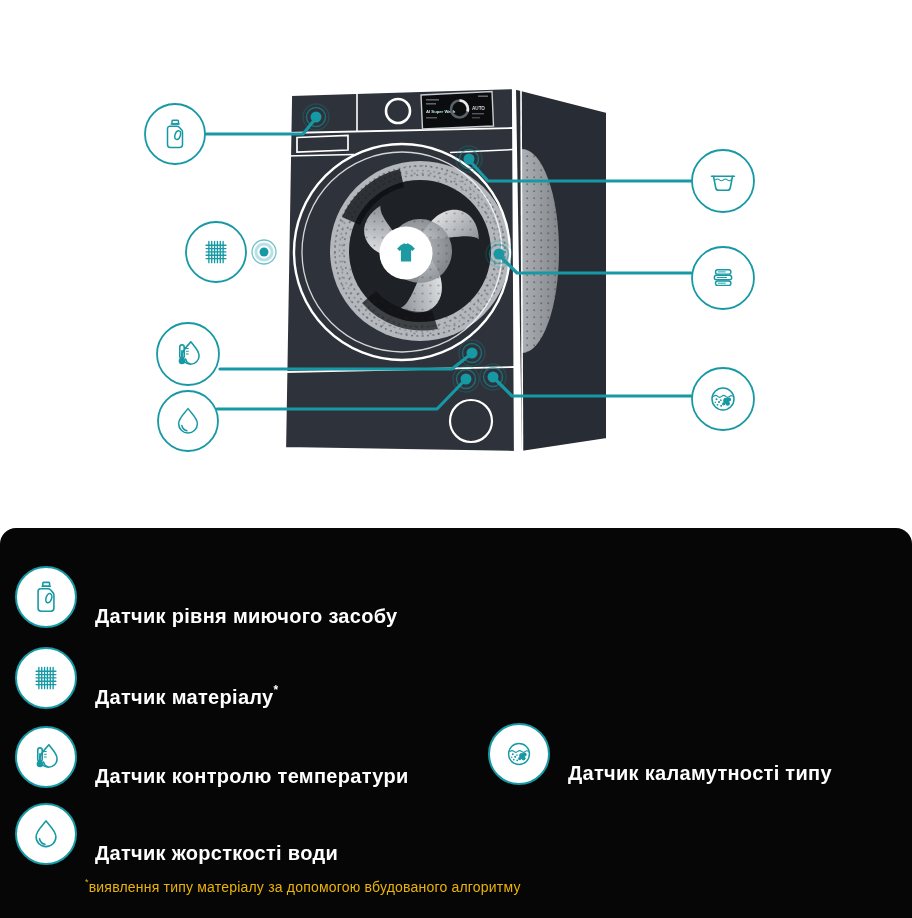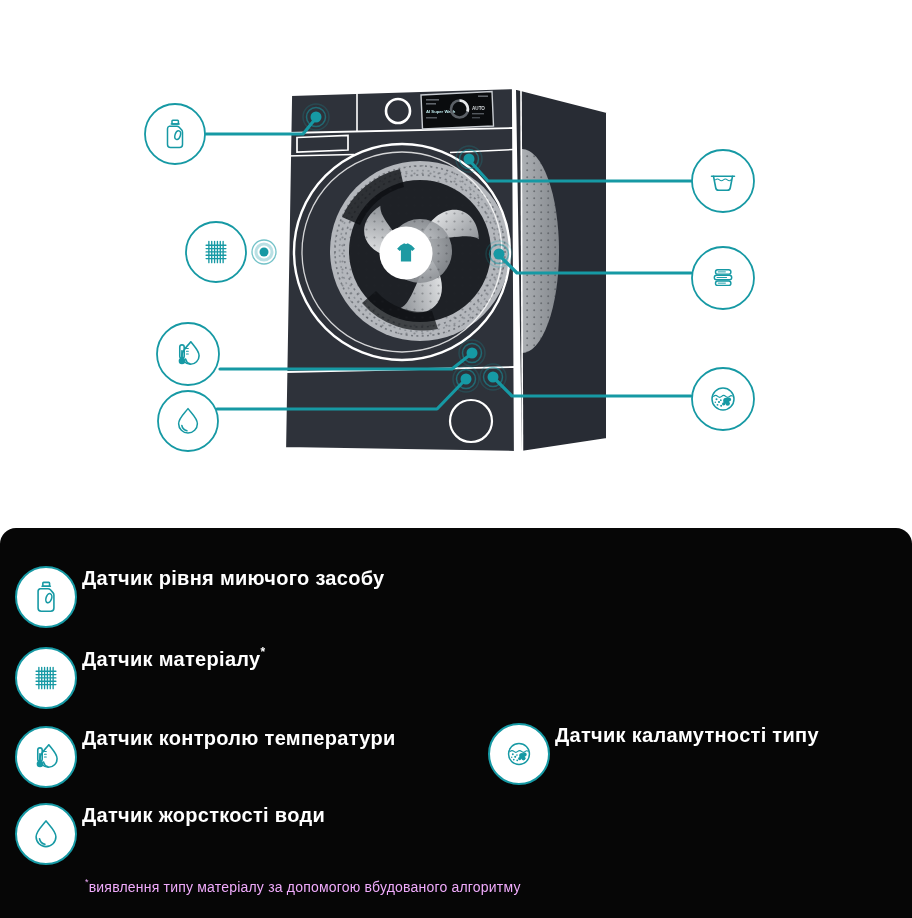--- a/index.html
+++ b/index.html
@@ -8,27 +8,27 @@
     --panel:#060606;
     --body:#2e323a;
     --side:#282c34;
   }
   *{margin:0;padding:0;box-sizing:border-box}
   html,body{background:#fff}
   body{font-family:"Liberation Sans", sans-serif;}
   .stage{position:relative;width:912px;height:918px;background:#fff;overflow:hidden}
   .diagram{position:absolute;left:0;top:0;width:912px;height:528px;display:block}
   .panel{position:absolute;left:0;top:528px;width:912px;height:390px;background:var(--panel);border-radius:16px 16px 0 0}
-  .lrow{position:absolute;display:flex;align-items:flex-start;gap:5px}
+  .lrow{position:absolute;display:flex;align-items:flex-end;gap:18px}
   .lcircle{width:62px;height:62px;border-radius:50%;background:#fff;border:2px solid var(--teal);
            display:flex;align-items:center;justify-content:center;flex:0 0 auto}
   .lic{width:38px;height:38px;color:var(--teal);display:block}
   .llabel{color:#fff;font-size:20px;font-weight:600;letter-spacing:.3px;white-space:nowrap}
   .llabel sup{font-size:12px;position:relative;top:-2px}
-  .footnote{position:absolute;left:85px;top:350px;color:#f0abfc;font-size:14px;font-weight:500;letter-spacing:.2px}
+  .footnote{position:absolute;left:85px;top:350px;color:#eab308;font-size:14px;font-weight:500;letter-spacing:.2px}
   .footnote sup{font-size:9px;position:relative;top:-1px}
   svg .cicon{color:var(--teal)}
 </style>
 </head>
 <body>
 
 <div class="stage">
 
   <svg class="diagram" viewBox="0 0 912 528">
     <defs>

